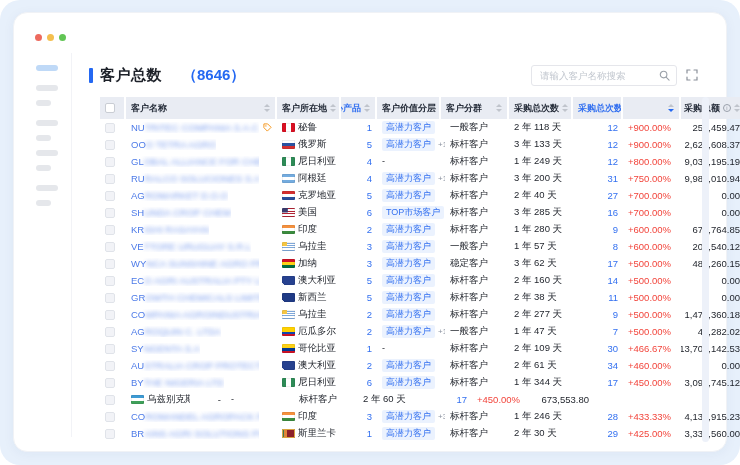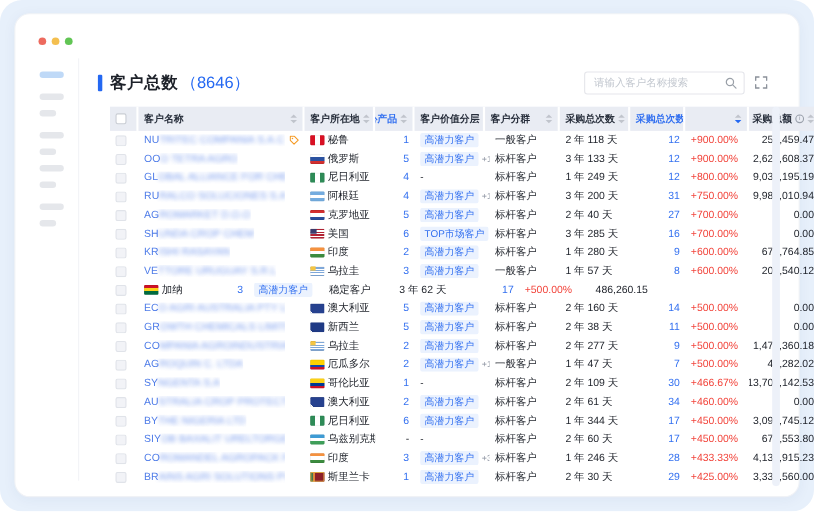--- a/index.html
+++ b/index.html
@@ -15,21 +15,21 @@
   .sidebar{position:absolute;left:22px;top:52px;width:34px;}
   .bar{height:6px;border-radius:3px;background:#E5E7EB;margin-bottom:9px;}
   .bar.b-blue{background:#BFD9F7;}
   .bar.w-s{width:15px;} .bar.w-l{width:22px;}
   .bar.gap{margin-top:14px;}
   .vdiv{position:absolute;left:57px;top:40px;bottom:14px;width:1px;background:#F2F3F7;}
   
   .titlebar{position:absolute;left:75px;top:50px;right:28px;height:24px;display:flex;align-items:center;}
   .accent{width:4px;height:15px;background:#2468F2;border-radius:1px;margin-right:7px;}
   .title{font-size:15px;font-weight:bold;color:#1D2129;letter-spacing:.5px;}
-  .count{font-size:15px;font-weight:normal;color:#2468F2;margin-left:2px;}
+  .count{font-size:15px;font-weight:bold;color:#2468F2;margin-left:20px;}
   .searchbox{margin-left:auto;display:flex;align-items:center;border:1px solid #E5E6EB;border-radius:3px;
              height:21px;width:146px;padding:0 6px;background:#fff;}
   .searchbox input{border:0;outline:0;flex:1;font-size:9.5px;color:#4E5969;min-width:0;background:transparent;}
   .searchbox input::placeholder{color:#C2C7CF;}
   .exp{margin-left:9px;display:flex;align-items:center;}
   
   .table{position:absolute;left:86px;top:84px;width:630px;}
   .thead{display:flex;height:22px;}
   .th{background:#E9ECF3;display:flex;align-items:center;height:22px;padding:0 5px;
       font-size:9px;font-weight:bold;color:#272E3B;border-right:2px solid #fff;white-space:nowrap;overflow:hidden;}
@@ -446,20 +446,27 @@
     <div class="td c-dur">1 年 57 天</div>
     <div class="td c-cnt r">8</div>
     <div class="td c-trend">+600.00%</div>
     <div class="td c-amt r">203,540.12</div>
   </div>
 
   <div class="tr">
     <div class="td c-cb">
               <span class="cb"></span>
             </div>
+    <div class="td c-name">
+      <a class="nm" href="#">
+                <span>WY</span>
+                <span class="blur">NCA SUNSHINE AGRO PROD</span>
+              </a>
+
+    </div>
     <div class="td c-loc">
       <span class="flag flag-ghana"></span>
       <span>加纳</span>
     </div>
     <div class="td c-prod r">
               <span>3</span>
             </div>
     <div class="td c-seg">
       <span class="pill">高潜力客户</span>
       <span class="plus"></span>
@@ -676,27 +683,20 @@
     <div class="td c-dur">1 年 344 天</div>
     <div class="td c-cnt r">17</div>
     <div class="td c-trend">+450.00%</div>
     <div class="td c-amt r">3,097,745.12</div>
   </div>
 
   <div class="tr">
     <div class="td c-cb">
               <span class="cb"></span>
             </div>
-    <div class="td c-name">
-      <a class="nm" href="#">
-                <span>SIY</span>
-                <span class="blur">OB BAXALIT URELTORGEX X</span>
-              </a>
-
-    </div>
     <div class="td c-loc">
       <span class="flag flag-uzbekistan"></span>
       <span>乌兹别克斯坦</span>
     </div>
     <div class="td c-prod r">
               <span class="dash">-</span>
             </div>
     <div class="td c-seg">
       <span class="pill nopill">-</span>
       <span class="plus"></span>

